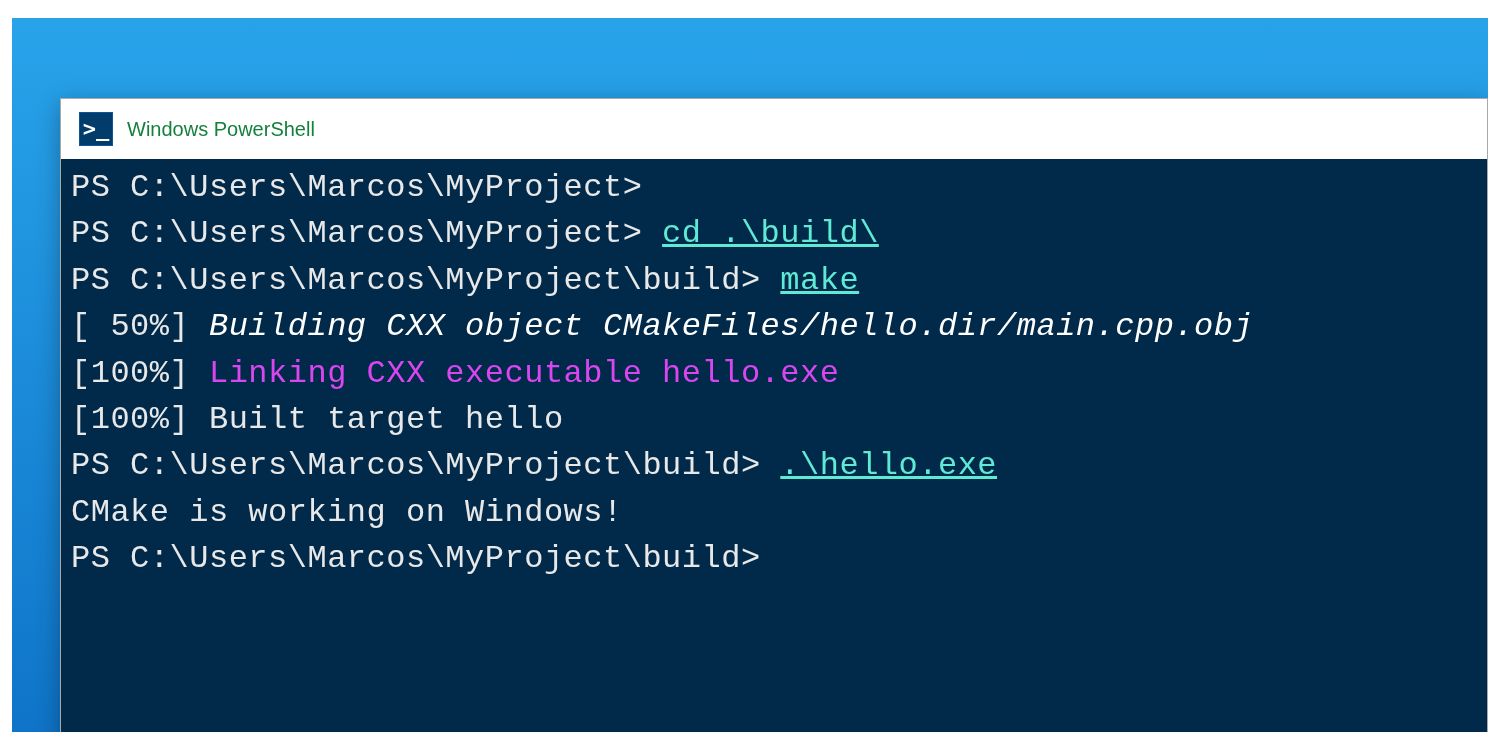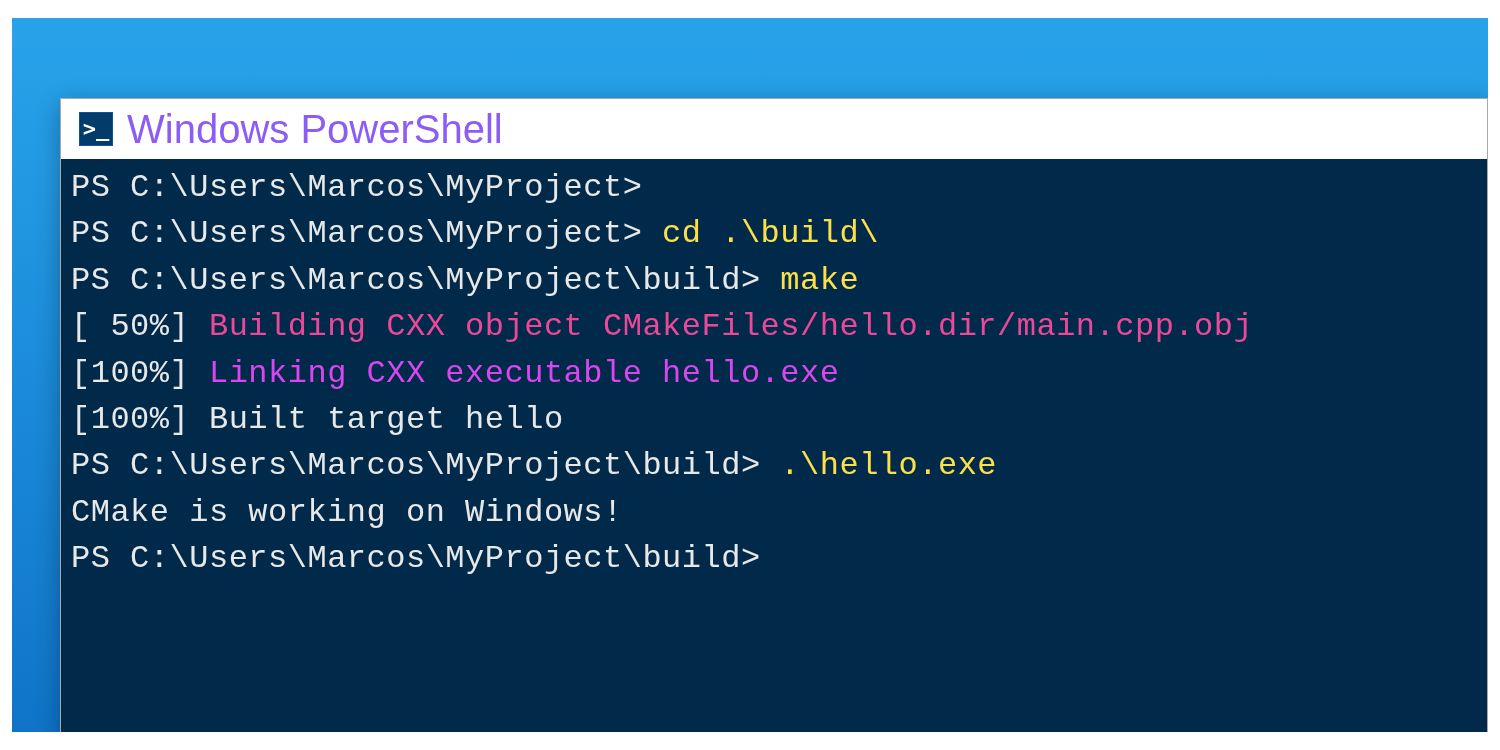--- a/index.html
+++ b/index.html
@@ -29,35 +29,35 @@
     width:34px; height:34px; background:#013c6b;
     border:1px solid #0a559b;
     position:relative; display:flex;align-items:center;justify-content:center;
   }
   .ps-icon-inner{
     color:#fff; font-weight:bold; font-size:22px; line-height:1;
     font-family:Consolas,monospace;
   }
   .title-text{
     font-family:"Segoe UI",Arial,sans-serif;
-    font-size:40px; color:#8b5cf6;
+    font-size:20px; color:#15803d;
   }
   .console{
     background:#012a4a;
     color:#e8e8e8;
     font-size:32px;
     line-height:1.45;
     padding:6px 10px 180px 10px;
     white-space:pre;
     letter-spacing:0.5px;
   }
   .console .line{ display:block; }
-  .yellow{ color:#fde047; }
+  .yellow{ color:#5eead4;text-decoration:underline; }
   .green { color:#d946ef; }
-  .green-dim { color:#ec4899; }
+  .green-dim { color:#ffffff;font-style:italic; }
 </style>
 </head>
 <body>
 
 <div class="outer-frame">
   <div class="desktop">
     <div class="window">
       <div class="titlebar">
         <div class="ps-icon">
           <span class="ps-icon-inner">&gt;_</span>

